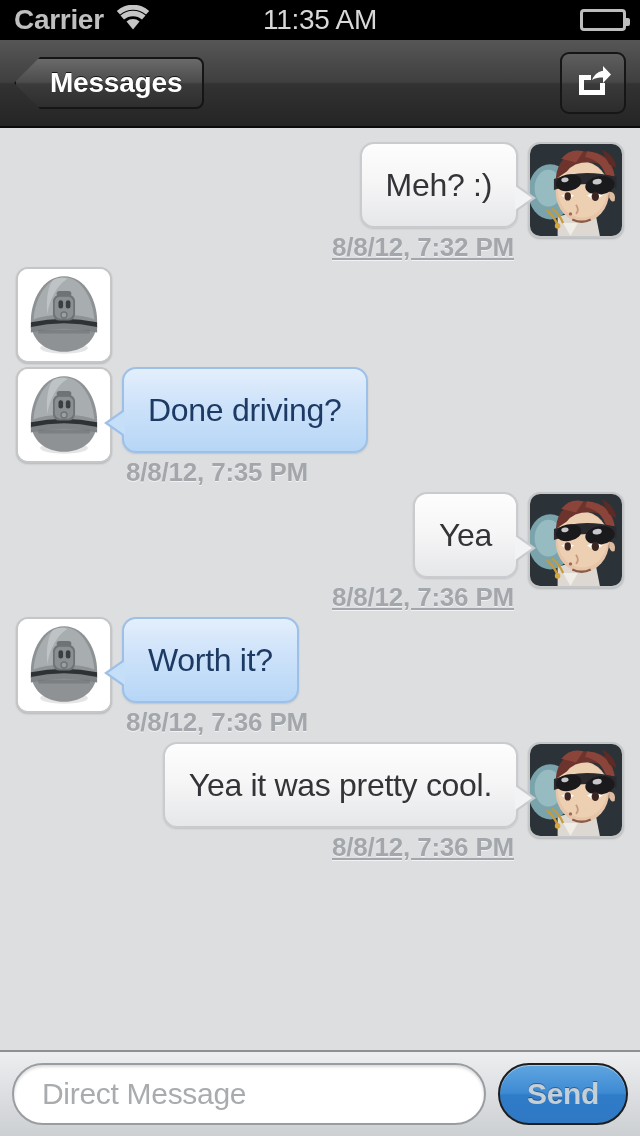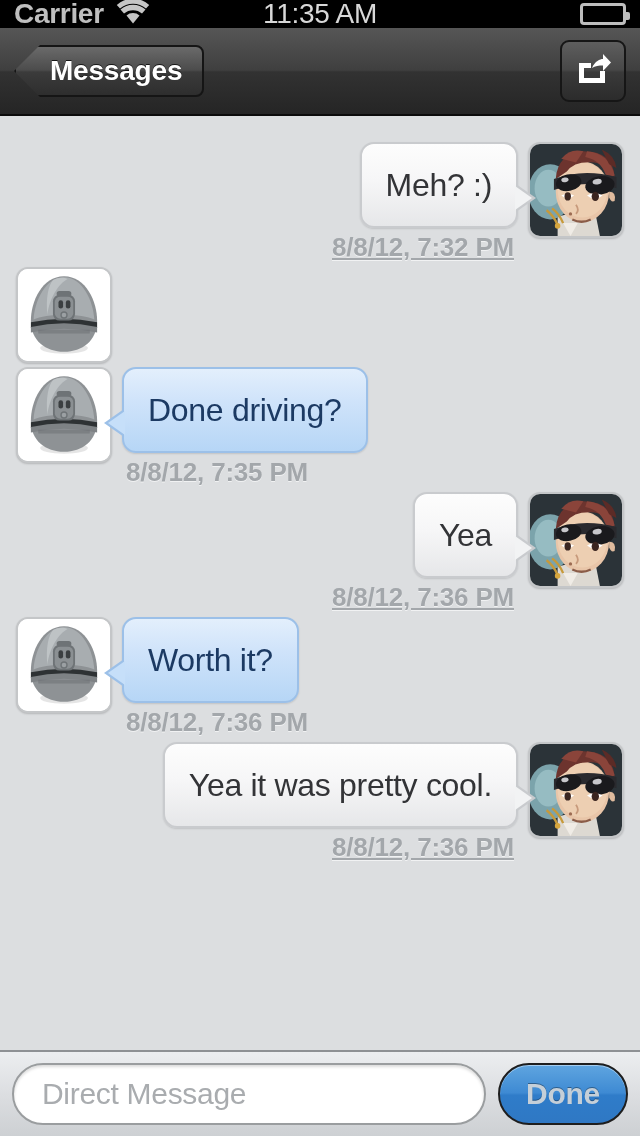--- a/index.html
+++ b/index.html
@@ -15,21 +15,21 @@
     position: relative;
     width: 640px;
     height: 1136px;
     overflow: hidden;
     background: #dcdee0;
   }
 
   
   #status-bar {
     position: relative;
-    height: 28px;
+    height: 40px;
     background: #000;
     display: flex;
     align-items: center;
     padding: 0 14px;
     box-sizing: border-box;
   }
   .sb-left { display: flex; align-items: center; gap: 12px; }
   .sb-carrier {
     color: #bfbfbf;
     font-size: 28px;
@@ -519,17 +519,17 @@
       </div>
     </div>
 
   </div>
 
   <div id="toolbar">
     <div class="msg-input">
       <input type="text" placeholder="Direct Message" style="">
     </div>
     <div class="send-button">
-      <span class="send-label">Done</span>
+      <span class="send-label">Send</span>
     </div>
   </div>
 
 </div>
 
 </body></html>

